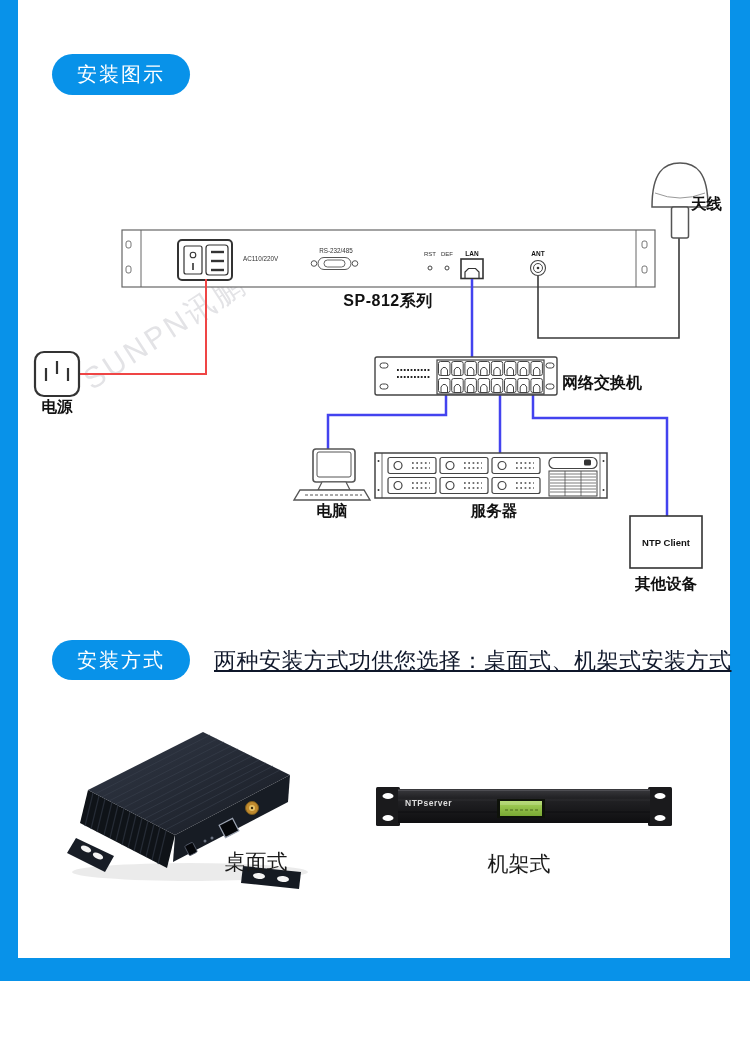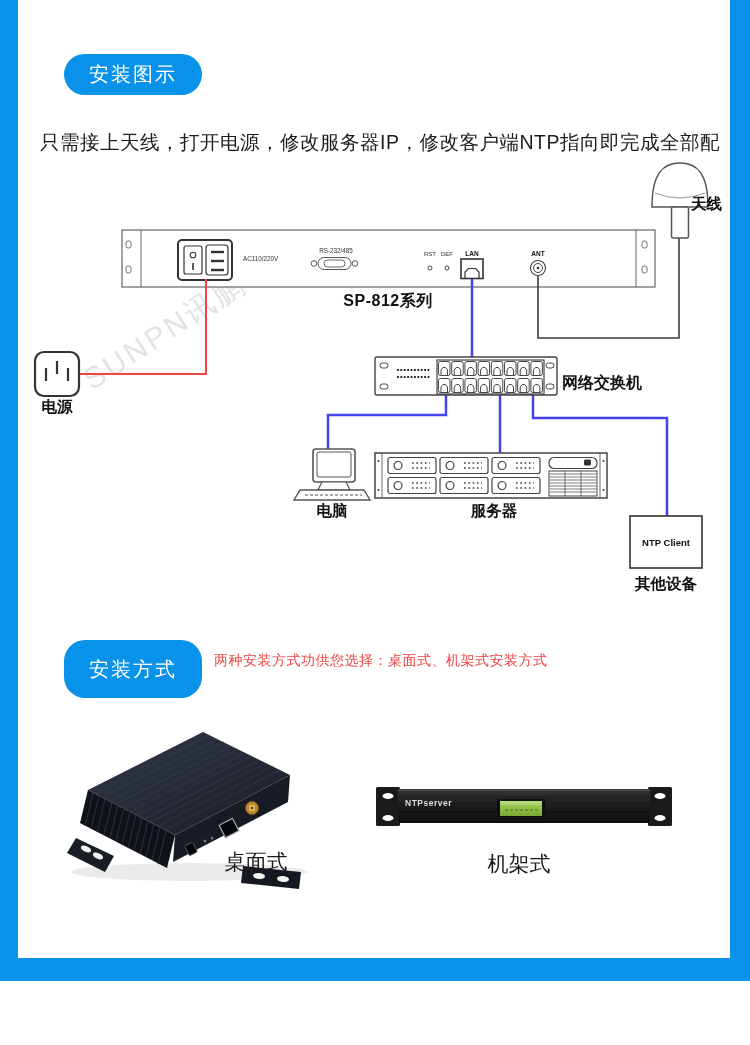--- a/index.html
+++ b/index.html
@@ -7,57 +7,57 @@
     width:750px; height:1045px; position:relative; background:#fff;
     font-family:"Liberation Sans", sans-serif; overflow:hidden;
     --accent:#0892e9; --wire-red:#ef4545; --wire-blue:#4343ef; --wire-black:#3a3a3a;
   }
   .frame { position:absolute; background:var(--accent); }
   .frame-left  { left:0; top:0; width:18px; height:981px; }
   .frame-right { left:730px; top:0; width:20px; height:981px; }
   .frame-bottom{ left:0; top:958px; width:750px; height:23px; }
 
   .pill {
-    position:absolute; left:64px; width:138px; height:41px;
+    position:absolute; left:52px; width:138px; height:41px;
     background:var(--accent); color:#fff; border-radius:21px;
     display:flex; align-items:center; justify-content:center;
     font-size:20px; letter-spacing:2px;
   }
   .pill-1 { top:54px; }
-  .pill-2 { top:640px; height:58px; }
+  .pill-2 { top:640px; height:40px; }
 
   .para {
     position:absolute; left:40px; top:106px; width:692px;
     font-size:19.5px; line-height:32px; color:#1c1c1c; letter-spacing:0.5px;
   }
   .para span { display:block; }
 
   .method-desc {
     position:absolute; left:214px; top:640px; height:42px;
-    display:flex; align-items:center; font-size:14px; color:#ef4444;
+    display:flex; align-items:center; font-size:22px; color:#0f172a;
     letter-spacing:0.5px;
+    text-decoration:underline;
   }
 
   svg.scene { position:absolute; left:0; top:0; }
   svg text { font-family:"Liberation Sans", sans-serif; }
   .wire-red   { stroke:var(--wire-red); }
   .wire-blue  { stroke:var(--wire-blue); }
   .wire-black { stroke:var(--wire-black); }
   .lbl { font-weight:700; fill:#111; }
 </style>
 </head>
 <body style="--accent: #0892e9; --wire-red: #ef4545; --wire-blue: #4343ef; --wire-black: #3a3a3a;">
 
 <div class="frame frame-left"></div>
 <div class="frame frame-right"></div>
 <div class="frame frame-bottom"></div>
 
 <div class="pill pill-1">安装图示</div>
 <p class="para">
-  <span>只需接上天线，打开电源，修改服务器IP，修改客户端NTP指向即完成全部配</span>
 </p>
 
 <div class="pill pill-2">安装方式</div>
 <div class="method-desc">两种安装方式功供您选择：桌面式、机架式安装方式</div>
 
 <svg class="scene" width="750" height="1045" viewBox="0 0 750 1045">
   <defs>
     <g id="swport">
       <rect x="0" y="0" width="11.5" height="14" rx="2" fill="#fff" stroke="#444" stroke-width="1"></rect>
       <path d="M2.5 14 V8.5 L4.5 6 H7 L9 8.5 V14" fill="none" stroke="#444" stroke-width="1"></path>

